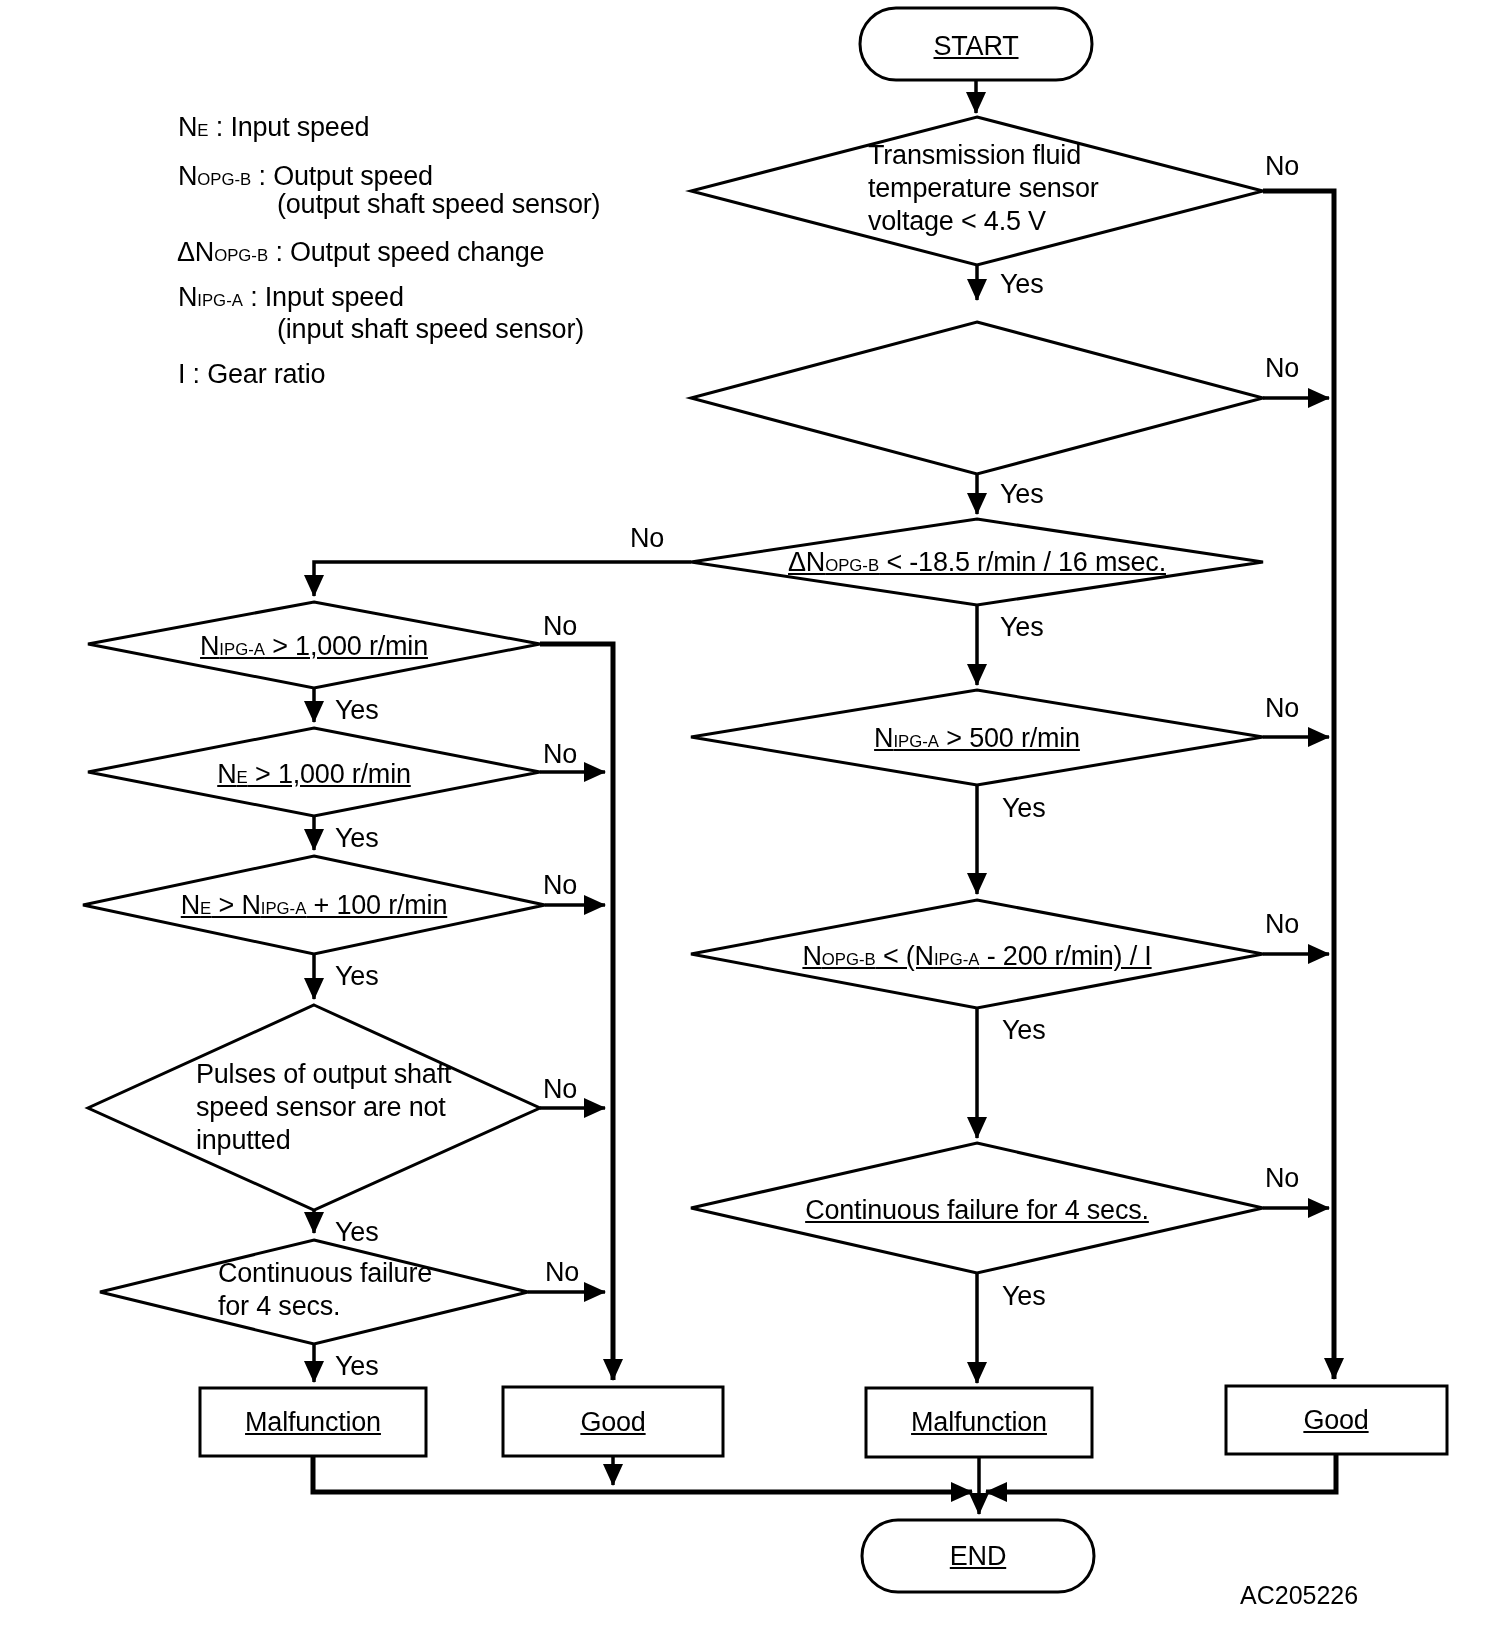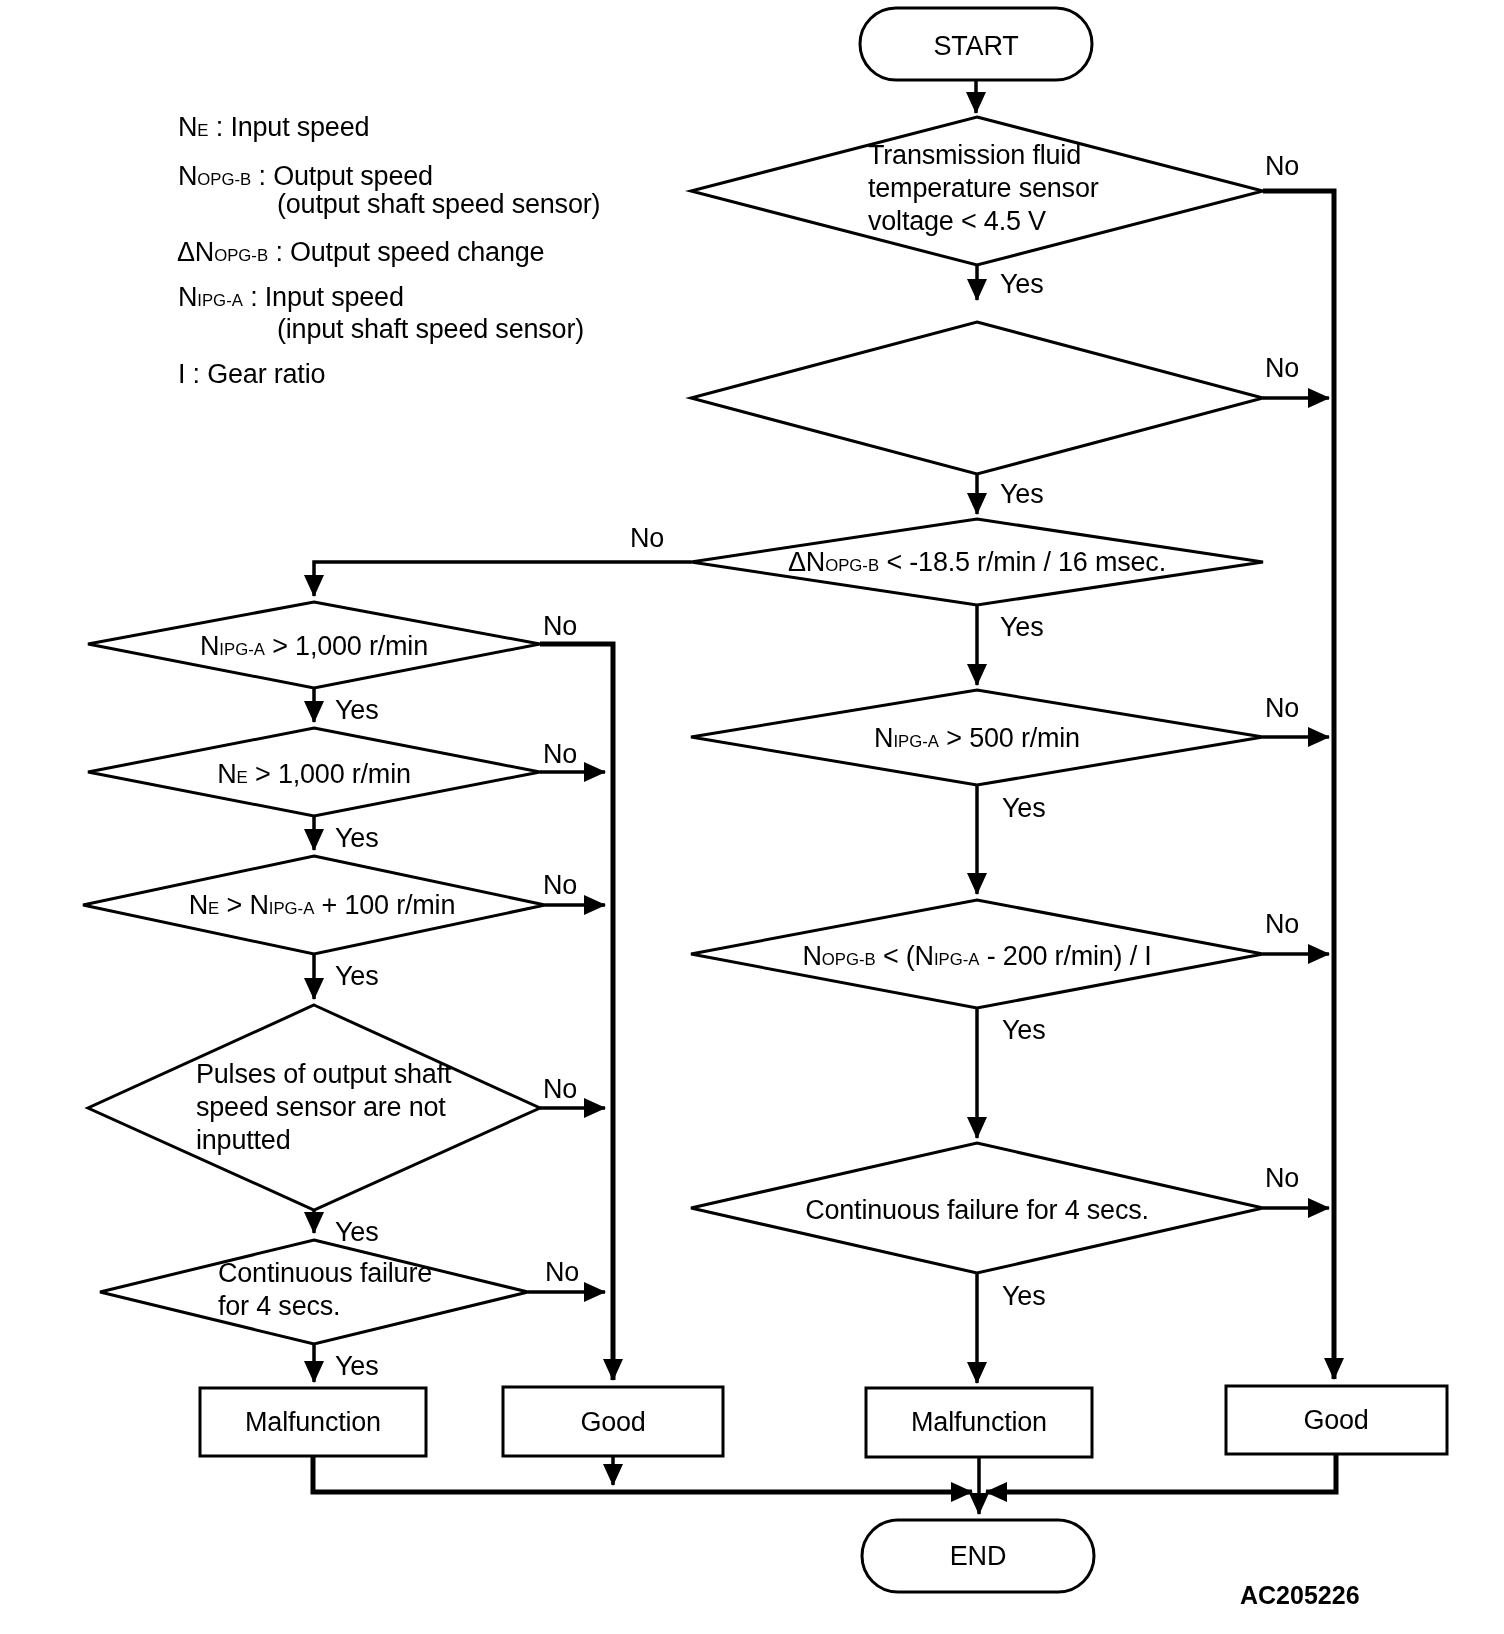--- a/index.html
+++ b/index.html
@@ -9,22 +9,22 @@
     overflow:hidden;
   }
   svg.lines{position:absolute;left:0;top:0;}
   .shape{fill:#ffffff;stroke:#000000;stroke-width:3px;}
   .flow{fill:none;stroke:#000000;stroke-width:3.5px;}
   .thick{stroke-width:5px;}
   .lbl{
     position:absolute;font-size:27px;line-height:33px;white-space:nowrap;
     letter-spacing:-0.2px;
   }
-  .cx{transform:translateX(-50%);text-align:left;}
-  .code{font-weight:bold;font-size:25px;letter-spacing:0;}
+  .cx{transform:translateX(-50%);text-align:left;text-decoration:underline;}
+  .code{font-weight:normal;font-size:25px;letter-spacing:0;}
   sub{font-size:0.62em;vertical-align:baseline;line-height:1;letter-spacing:0;}
 </style>
 </head>
 <body>
 
 <div class="stage">
 
   <svg class="lines" width="1504" height="1634" viewBox="0 0 1504 1634">
     <defs>
       <marker id="ah" markerUnits="userSpaceOnUse" markerWidth="22" markerHeight="20" refX="21" refY="10" orient="auto">
@@ -100,21 +100,21 @@
     <div>temperature sensor</div>
     <div>voltage &lt; 4.5 V</div>
   </div>
   <div class="lbl cx" style="left:977px;top:546px"><span>ΔN</span><sub>OPG-B</sub><span> &lt; -18.5 r/min / 16 msec.</span></div>
   <div class="lbl cx" style="left:977px;top:722px"><span>N</span><sub>IPG-A</sub><span> &gt; 500 r/min</span></div>
   <div class="lbl cx" style="left:977px;top:940px"><span>N</span><sub>OPG-B</sub><span> &lt; (N</span><sub>IPG-A</sub><span> - 200 r/min) / I</span></div>
   <div class="lbl cx" style="left:977px;top:1194px">Continuous failure for 4 secs.</div>
 
   <div class="lbl cx" style="left:314px;top:630px"><span>N</span><sub>IPG-A</sub><span> &gt; 1,000 r/min</span></div>
   <div class="lbl cx" style="left:314px;top:758px"><span>N</span><sub>E</sub><span> &gt; 1,000 r/min</span></div>
-  <div class="lbl cx" style="left:322px;top:889px"><span>N</span><sub>E</sub><span> &gt; N</span><sub>IPG-A</sub><span> + 100 r/min</span></div>
+  <div class="lbl cx" style="left:314px;top:889px"><span>N</span><sub>E</sub><span> &gt; N</span><sub>IPG-A</sub><span> + 100 r/min</span></div>
   <div class="lbl" style="left:196px;top:1058px">
     <div>Pulses of output shaft</div>
     <div>speed sensor are not</div>
     <div>inputted</div>
   </div>
   <div class="lbl" style="left:218px;top:1257px">
     <div>Continuous failure</div>
     <div>for 4 secs.</div>
   </div>
 

